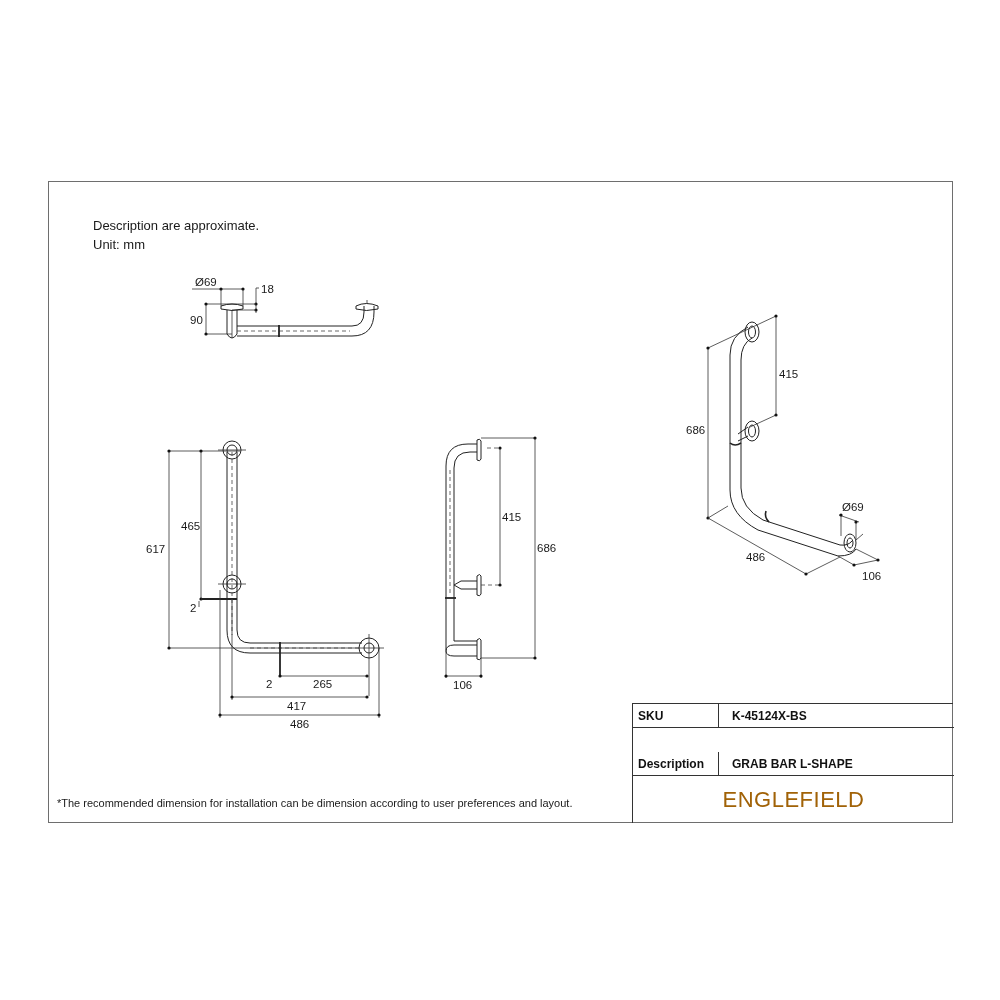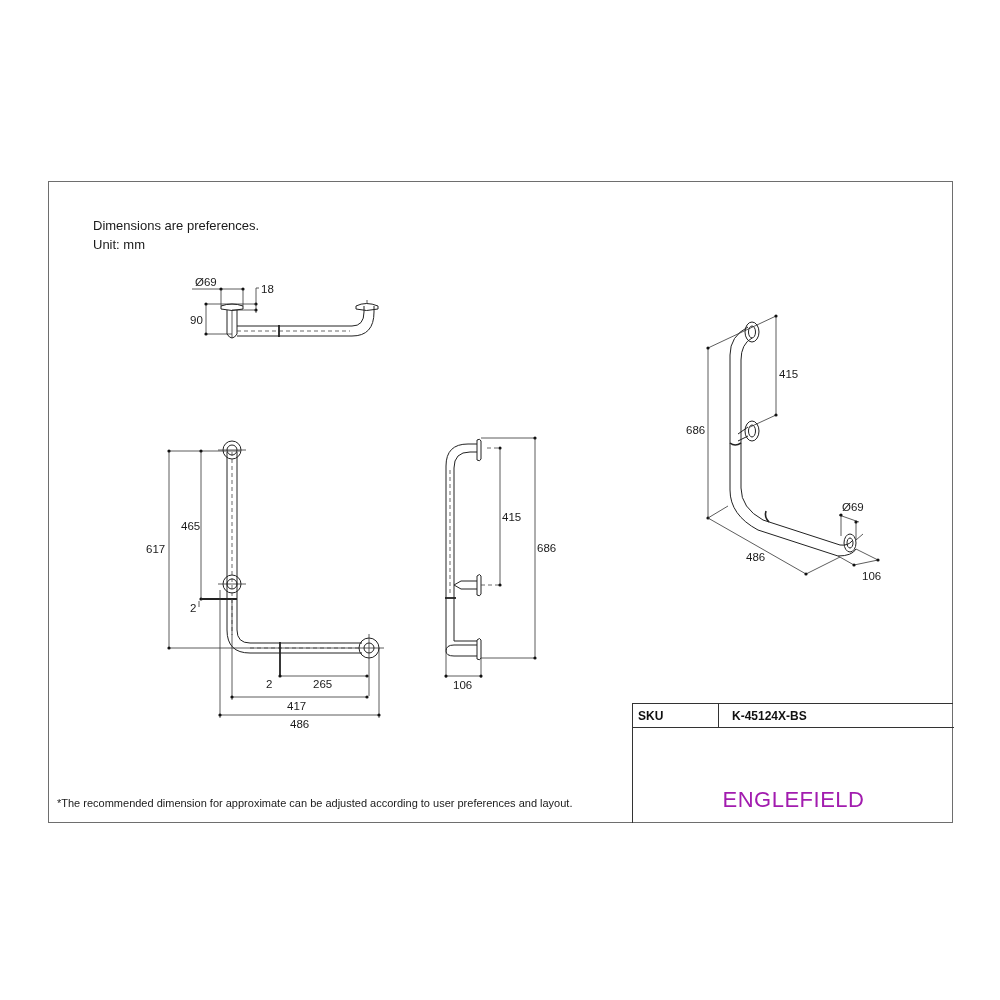--- a/index.html
+++ b/index.html
@@ -16,29 +16,29 @@
   .dash { stroke:#444; stroke-width:0.8; fill:none; stroke-dasharray:4 3; }
   .dot { fill:#111; }
   .tbl { position:absolute; left:632px; top:703px; width:321px; height:120px;
          border:1px solid #333; box-sizing:border-box; border-right:none; border-bottom:none; }
   .row { position:absolute; left:0; width:321px; height:24px; border-bottom:1px solid #333; box-sizing:border-box;
          font-size:12px; font-weight:bold;text-decoration:underline; }
   .row .k { position:absolute; left:5px; top:5px; }
   .row .v { position:absolute; left:99px; top:5px; }
   .row .div { position:absolute; left:85px; top:0; width:1px; height:23px; background:#333; }
   .brand { position:absolute; left:0; top:72px; width:321px; height:48px; text-align:center;
-           font-size:22px; letter-spacing:0.5px; line-height:48px; color:#a21caf; }
+           font-size:22px; letter-spacing:0.5px; line-height:48px; color:#a16207; }
 </style>
 </head>
 <body>
 
 <div class="frame"></div>
 
 <div class="notes">
-  <div>Dimensions are preferences.</div>
+  <div>Description are approximate.</div>
   <div>Unit: mm</div>
 </div>
 
 <svg class="drawing" width="1000" height="1000" viewBox="0 0 1000 1000">
 
   <g>
 
     <line class="thin" x1="192" y1="289" x2="243" y2="289"></line>
     <line class="thin" x1="221" y1="289" x2="221" y2="306"></line>
     <line class="thin" x1="243" y1="289" x2="243" y2="306"></line>
@@ -214,22 +214,27 @@
 
     <line class="thin" x1="838" y1="556" x2="854" y="565" y2="565"></line>
     <line class="thin" x1="856" y1="549" x2="878" y2="560"></line>
     <line class="thin" x1="854" y1="565" x2="878" y2="560"></line>
     <circle class="dot" cx="854" cy="565" r="1.6"></circle>
       <circle class="dot" cx="878" cy="560" r="1.6"></circle>
     <text x="862" y="580">106</text>
   </g>
 </svg>
 
-<div class="footnote">*The recommended dimension for approximate can be adjusted according to user preferences and layout.</div>
+<div class="footnote">*The recommended dimension for installation can be dimension according to user preferences and layout.</div>
 
 <div class="tbl">
   <div class="row" style="top:0">
     <span class="k">SKU</span>
     <span class="div"></span>
     <span class="v">K-45124X-BS</span>
   </div>
+  <div class="row" style="top:48px">
+    <span class="k">Description</span>
+    <span class="div"></span>
+    <span class="v">GRAB BAR L-SHAPE</span>
+  </div>
   <div class="brand">ENGLEFIELD</div>
 </div>
 
 </body></html>

